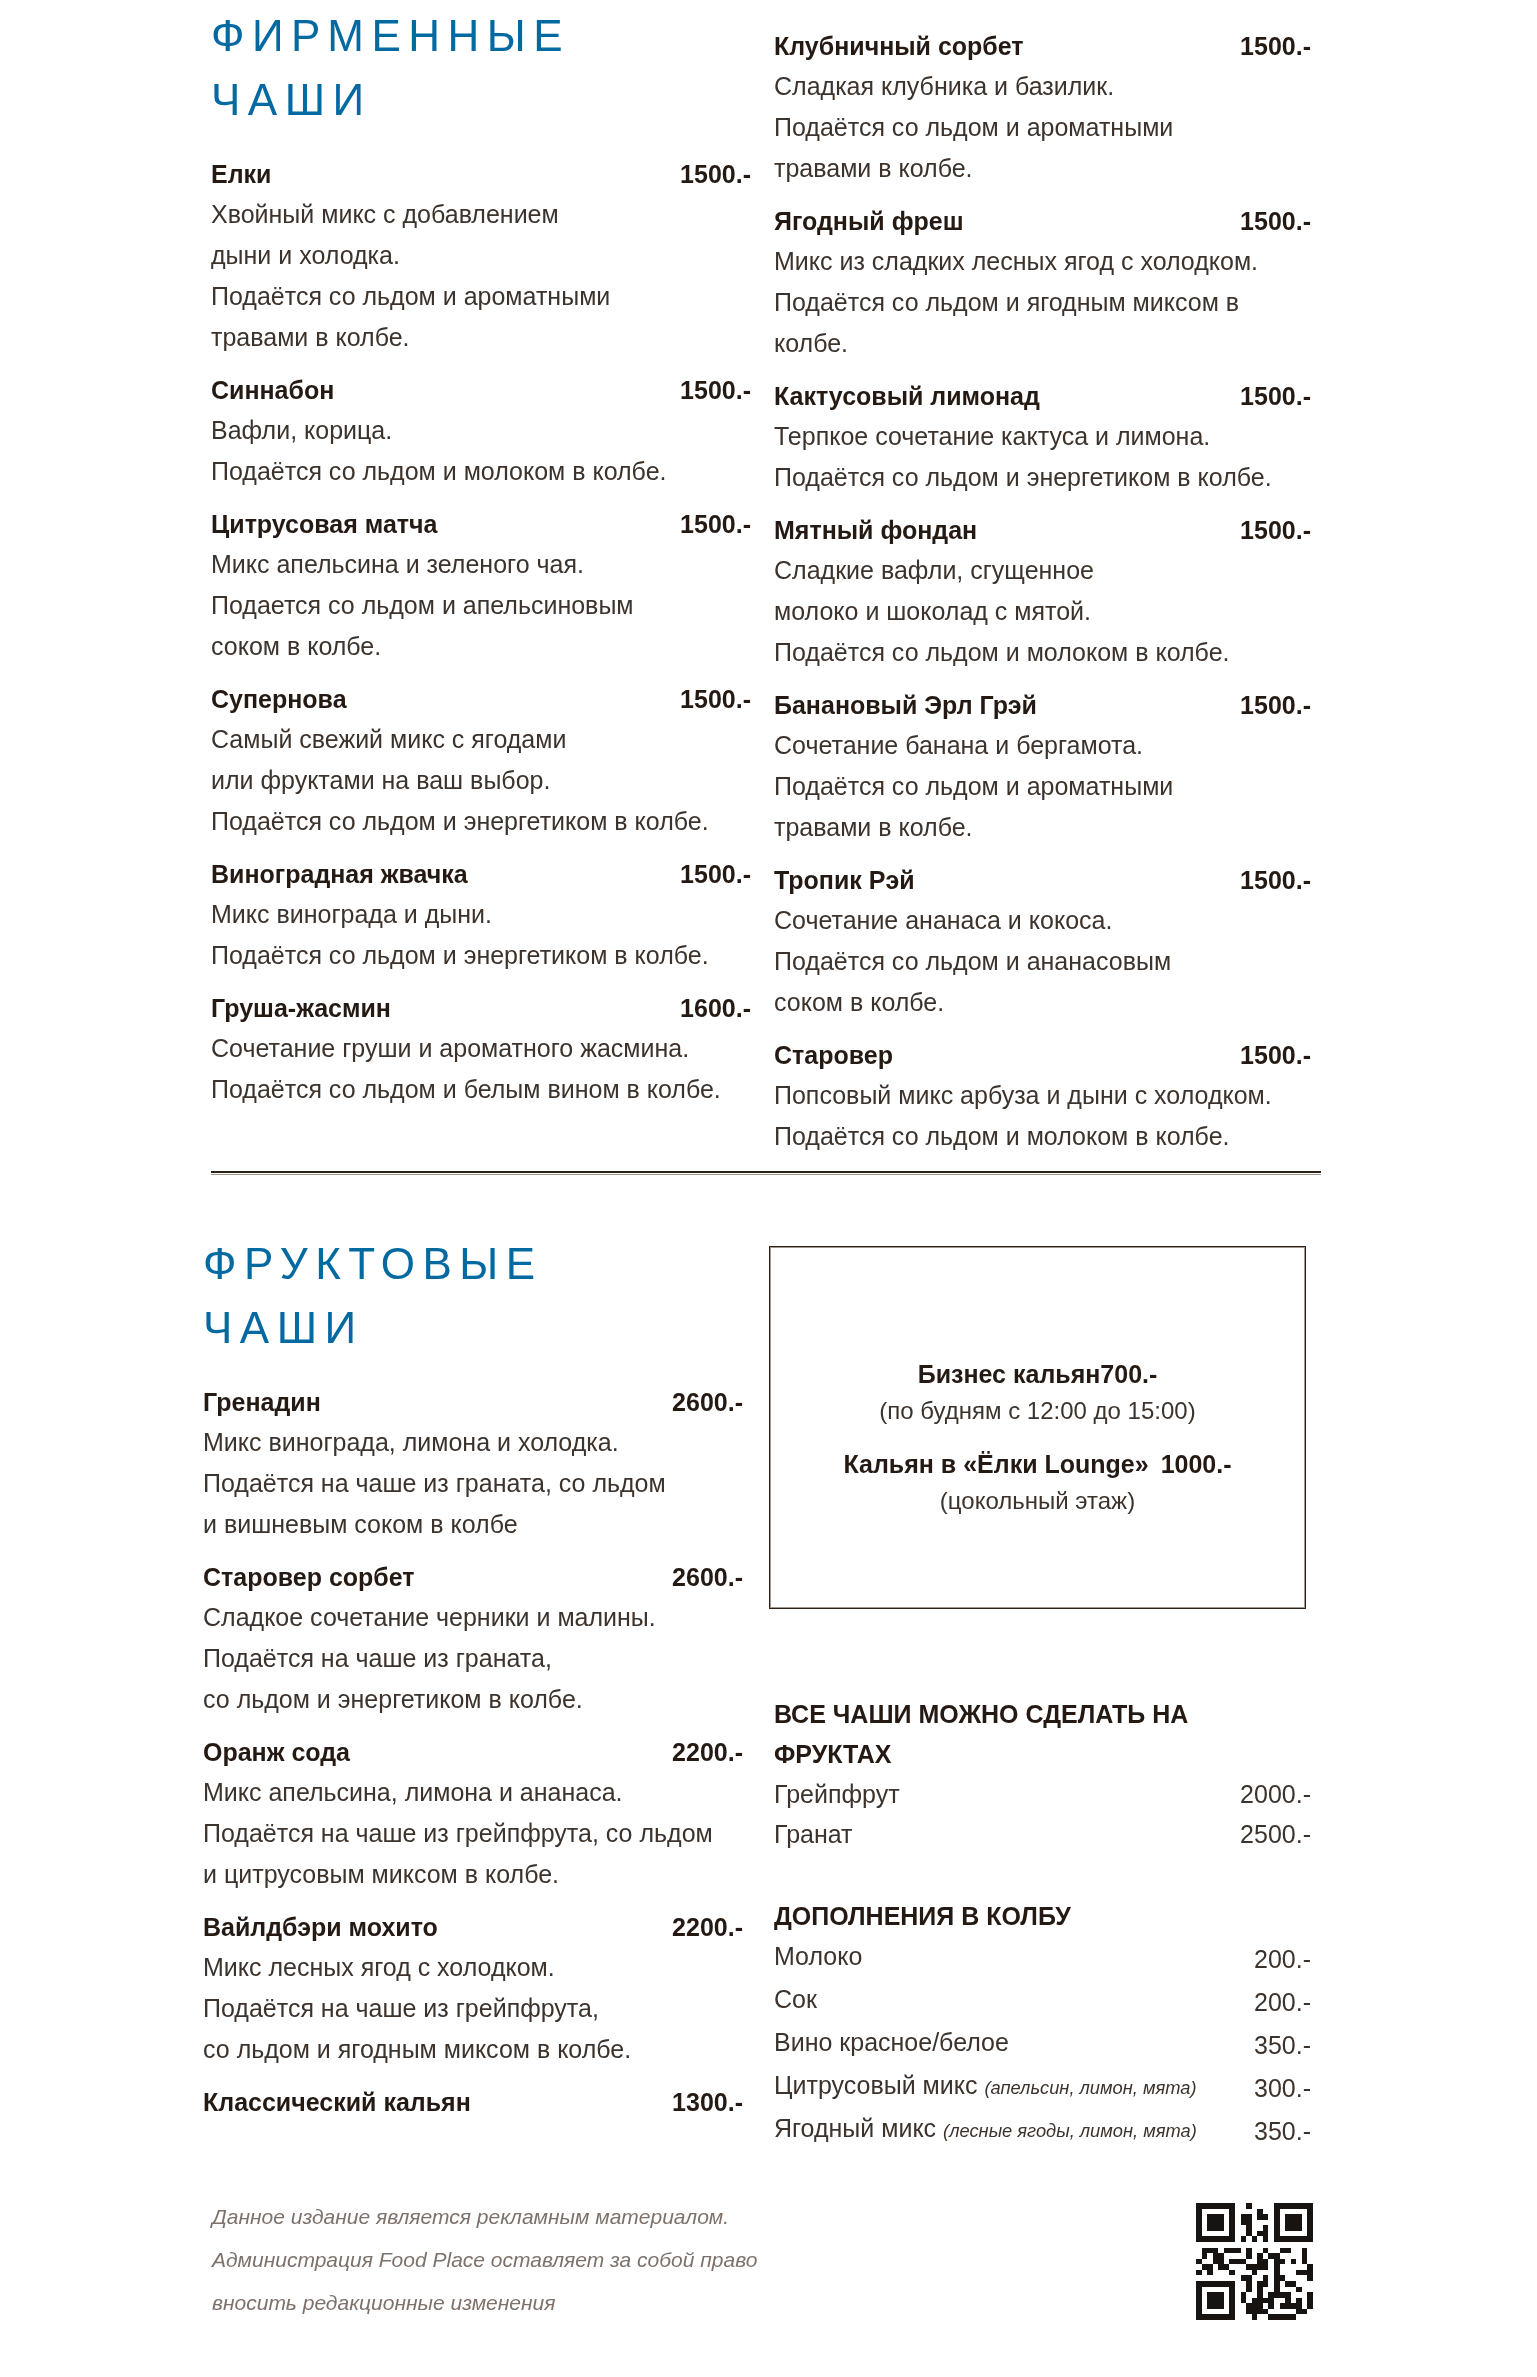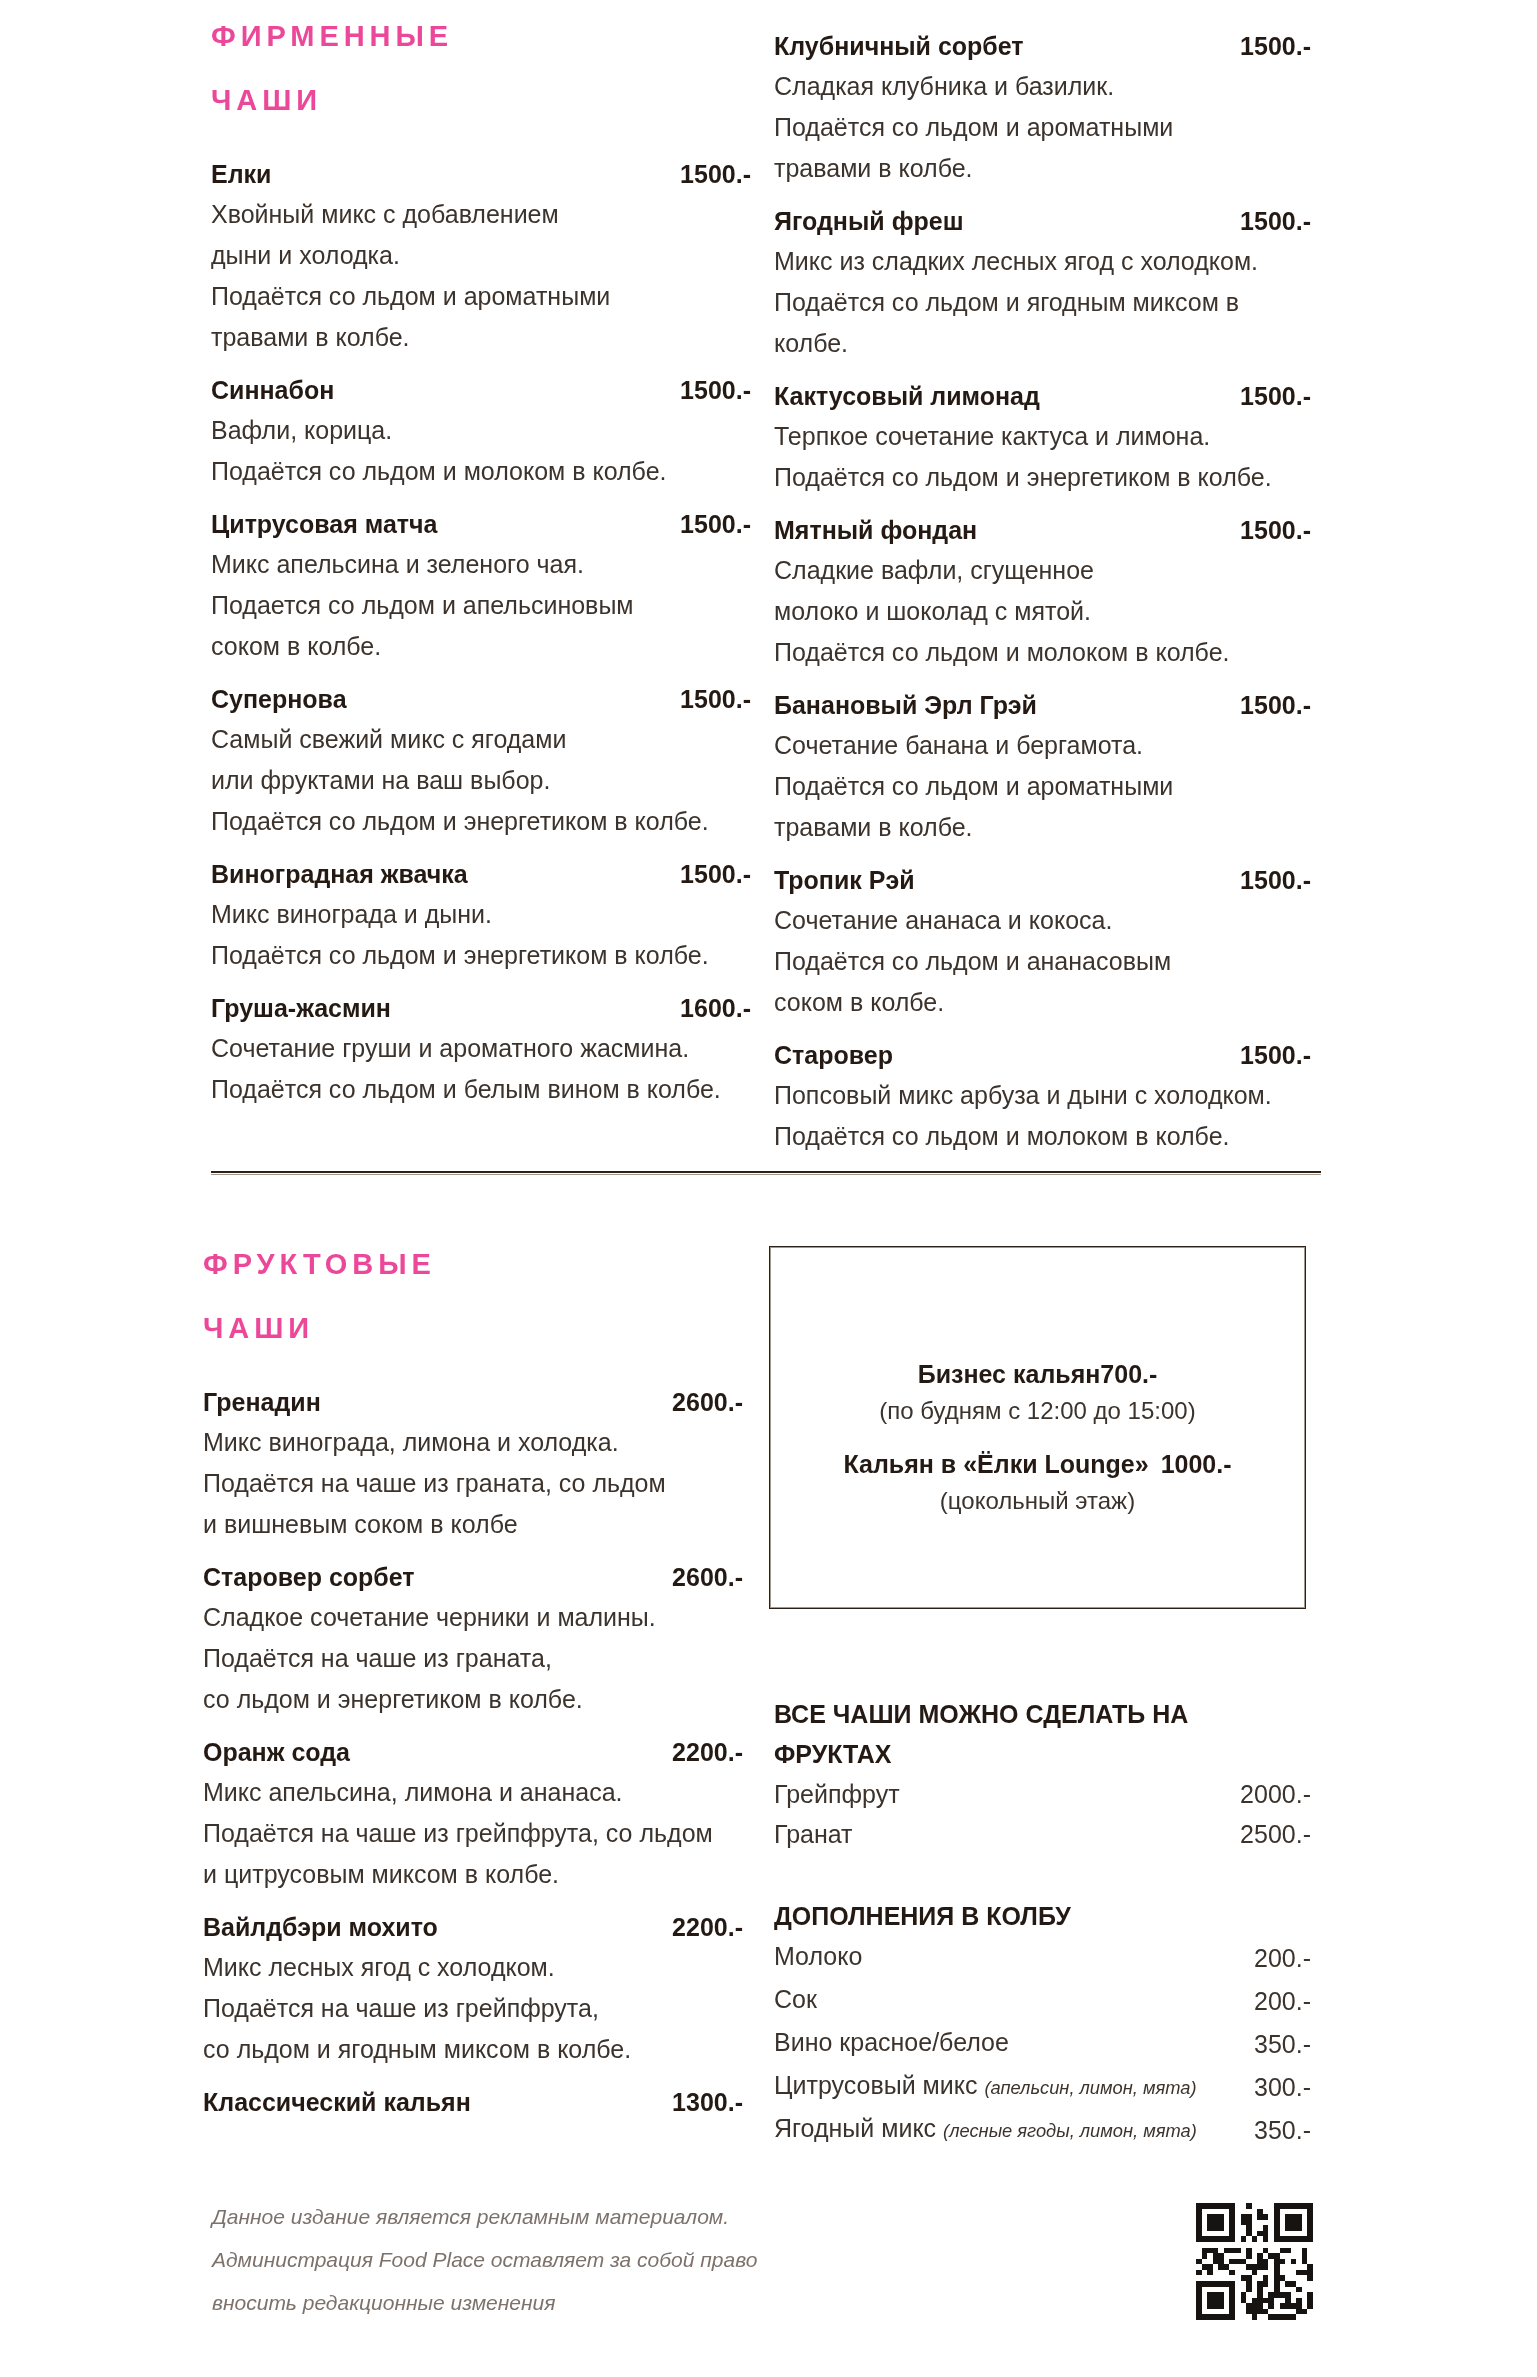--- a/index.html
+++ b/index.html
@@ -1,22 +1,22 @@
 <!DOCTYPE html>
 <html style="font-size:14.6px"><head>
 <meta charset="utf-8">
 <style>
   html,body { margin:0; padding:0; background:#ffffff; }
   .page {
     position:relative; width:1538px; height:2377px; background:#ffffff;
     font-family:"Liberation Sans", sans-serif; color:#3c332c; overflow:hidden;
   }
   
-  .section-title { color:#ec4899; font-size:29px; line-height:64px;
-    letter-spacing:.17em; font-weight:700; margin-bottom:22px; }
+  .section-title { color:#0369a1; font-size:44px; line-height:64px;
+    letter-spacing:.17em; font-weight:400; margin-bottom:22px; }
   .section-title .tl { display:block; }
 
   
   .col-lt { position:absolute; left:211px; top:3.7px;    width:540px; }
   .col-rt { position:absolute; left:774px; top:26px;   width:537px; }
   .col-lb { position:absolute; left:203px; top:1232px; width:540px; }
 
   
   .item { margin-bottom:12px; }
   .item-head { display:flex; justify-content:space-between; align-items:flex-end;
@@ -37,21 +37,21 @@
     line-height:37px; color:#241a13; }
   .offer-row.r1 { }
   .offer-row.r2 { column-gap:26px; margin-top:18.3px;gap:12px; }
   .offer-note { font-size:24px; line-height:35px; color:#3c332c; }
   .offer-note.it { }
 
   
   .fruit-options { position:absolute; left:774px; top:1694px; width:537px; }
   .additions     { position:absolute; left:774px; top:1896px; width:537px; }
   .block-title { font-weight:700; font-size:25px; line-height:40px; color:#241a13; }
-  .option-row { display:flex; justify-content:space-between; align-items:center;
+  .option-row { display:flex; justify-content:space-between; align-items:flex-end;
     font-size:25px; line-height:40px; color:#3c332c; }
   .row-note { font-style:italic; font-size:18.3px; color:#3c332c; }
 
   
   .footer { position:absolute; left:212px; top:2195px; font-style:italic;
     font-size:21px; line-height:43px; color:#7d726b; white-space:pre-line; }
 
   
   .qr { position:absolute; left:1196px; top:2203px; width:117px; height:117px; }
   .qr svg { width:100%; height:100%; shape-rendering:crispEdges; fill:#161311; }

